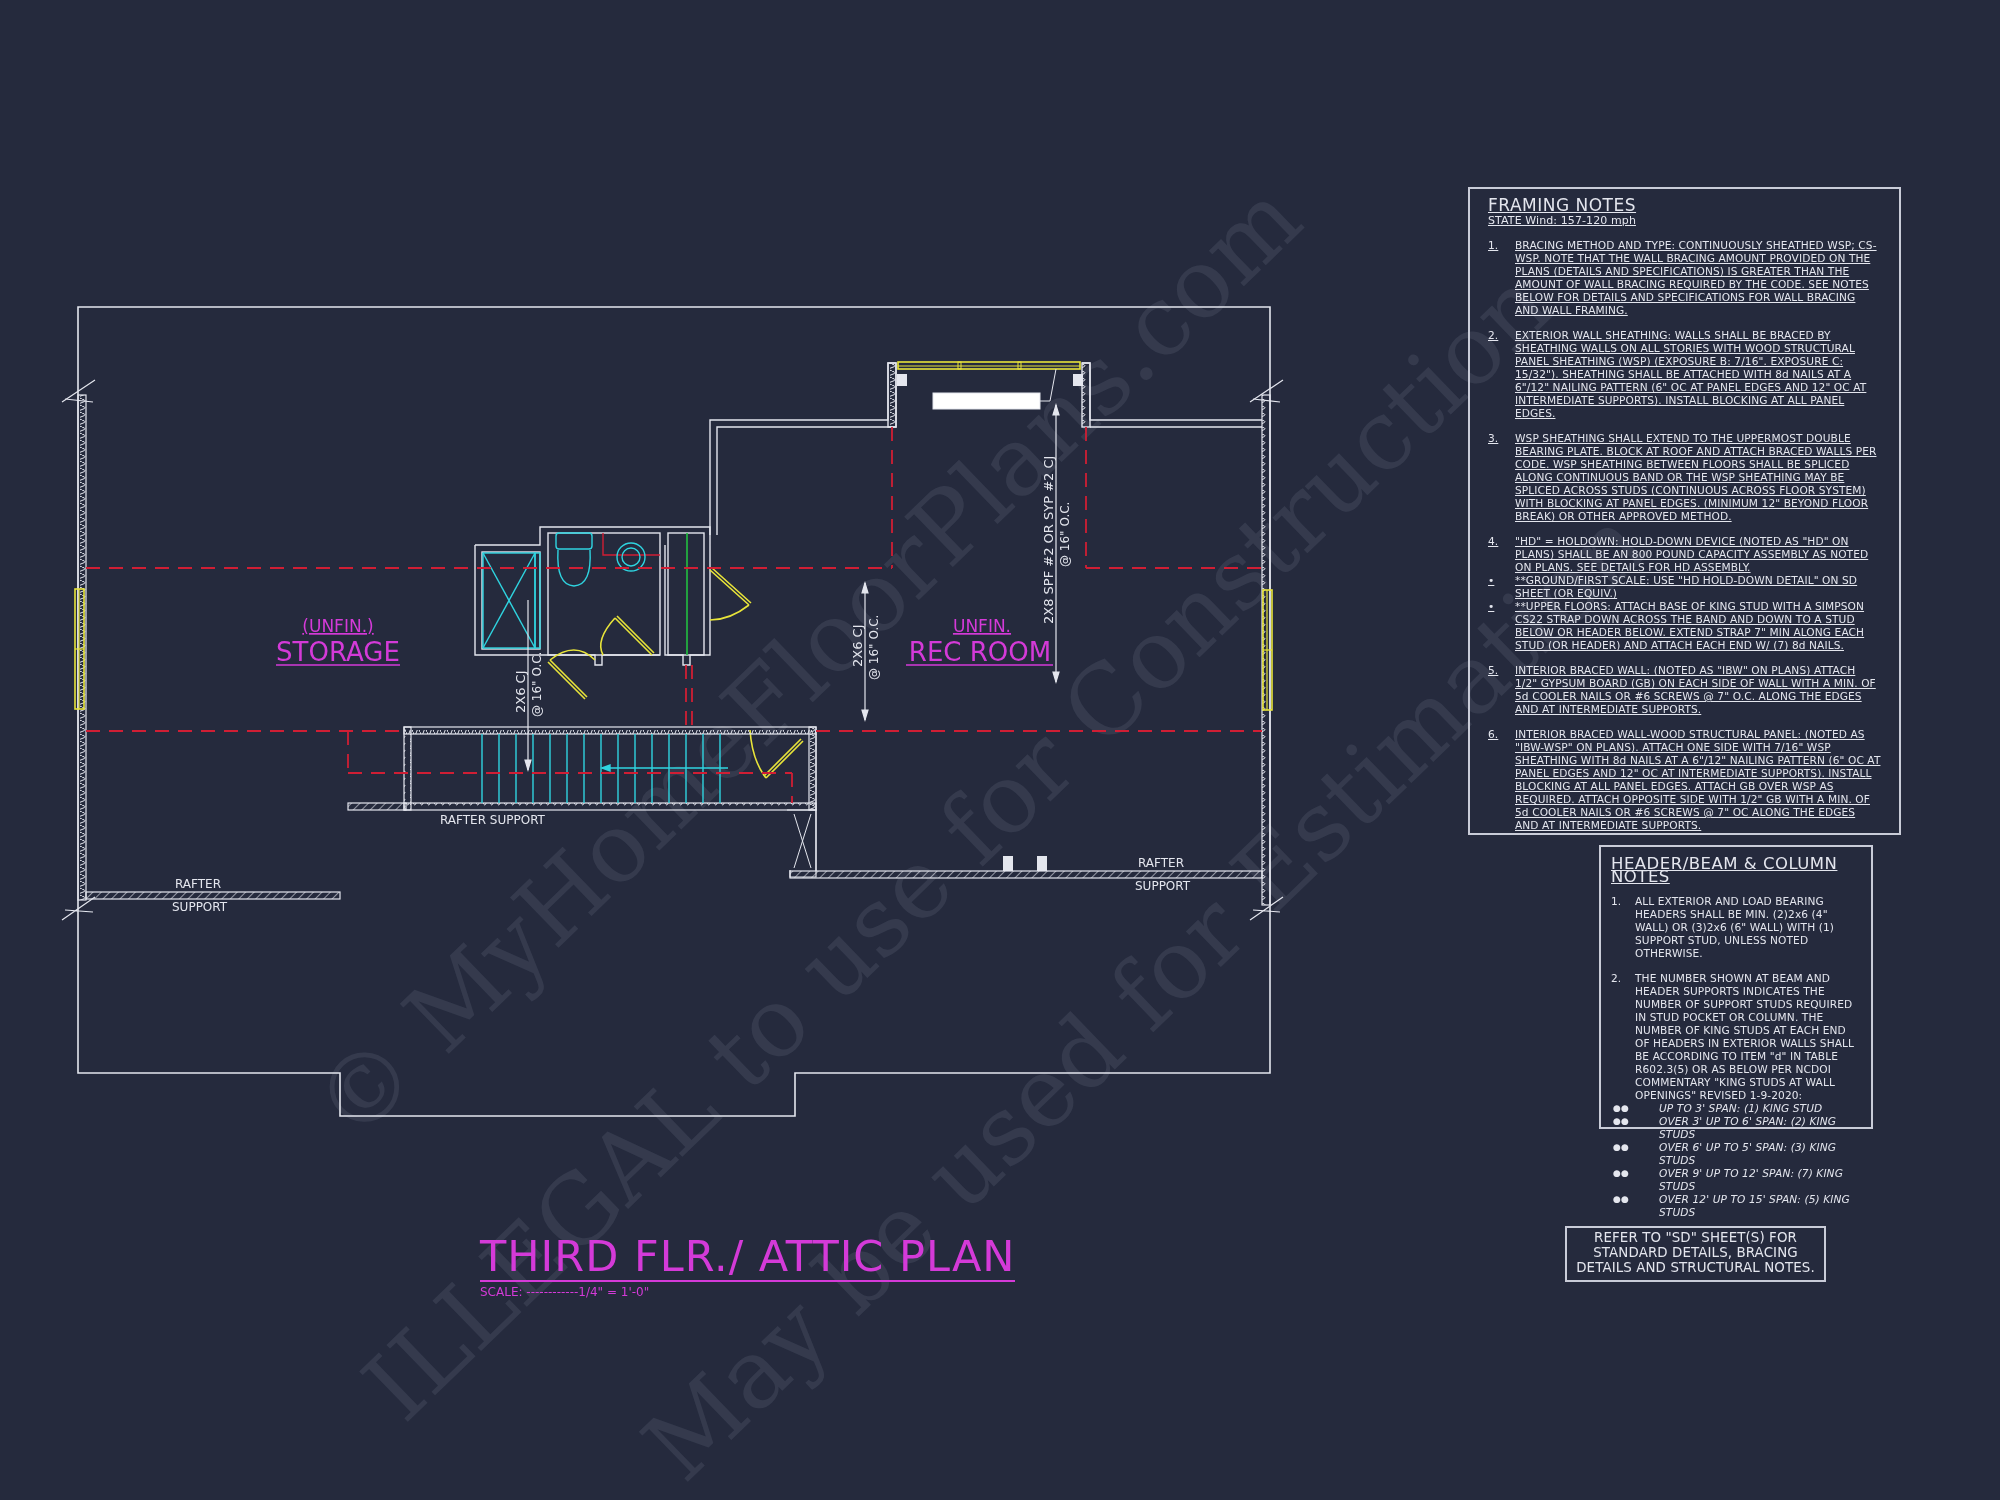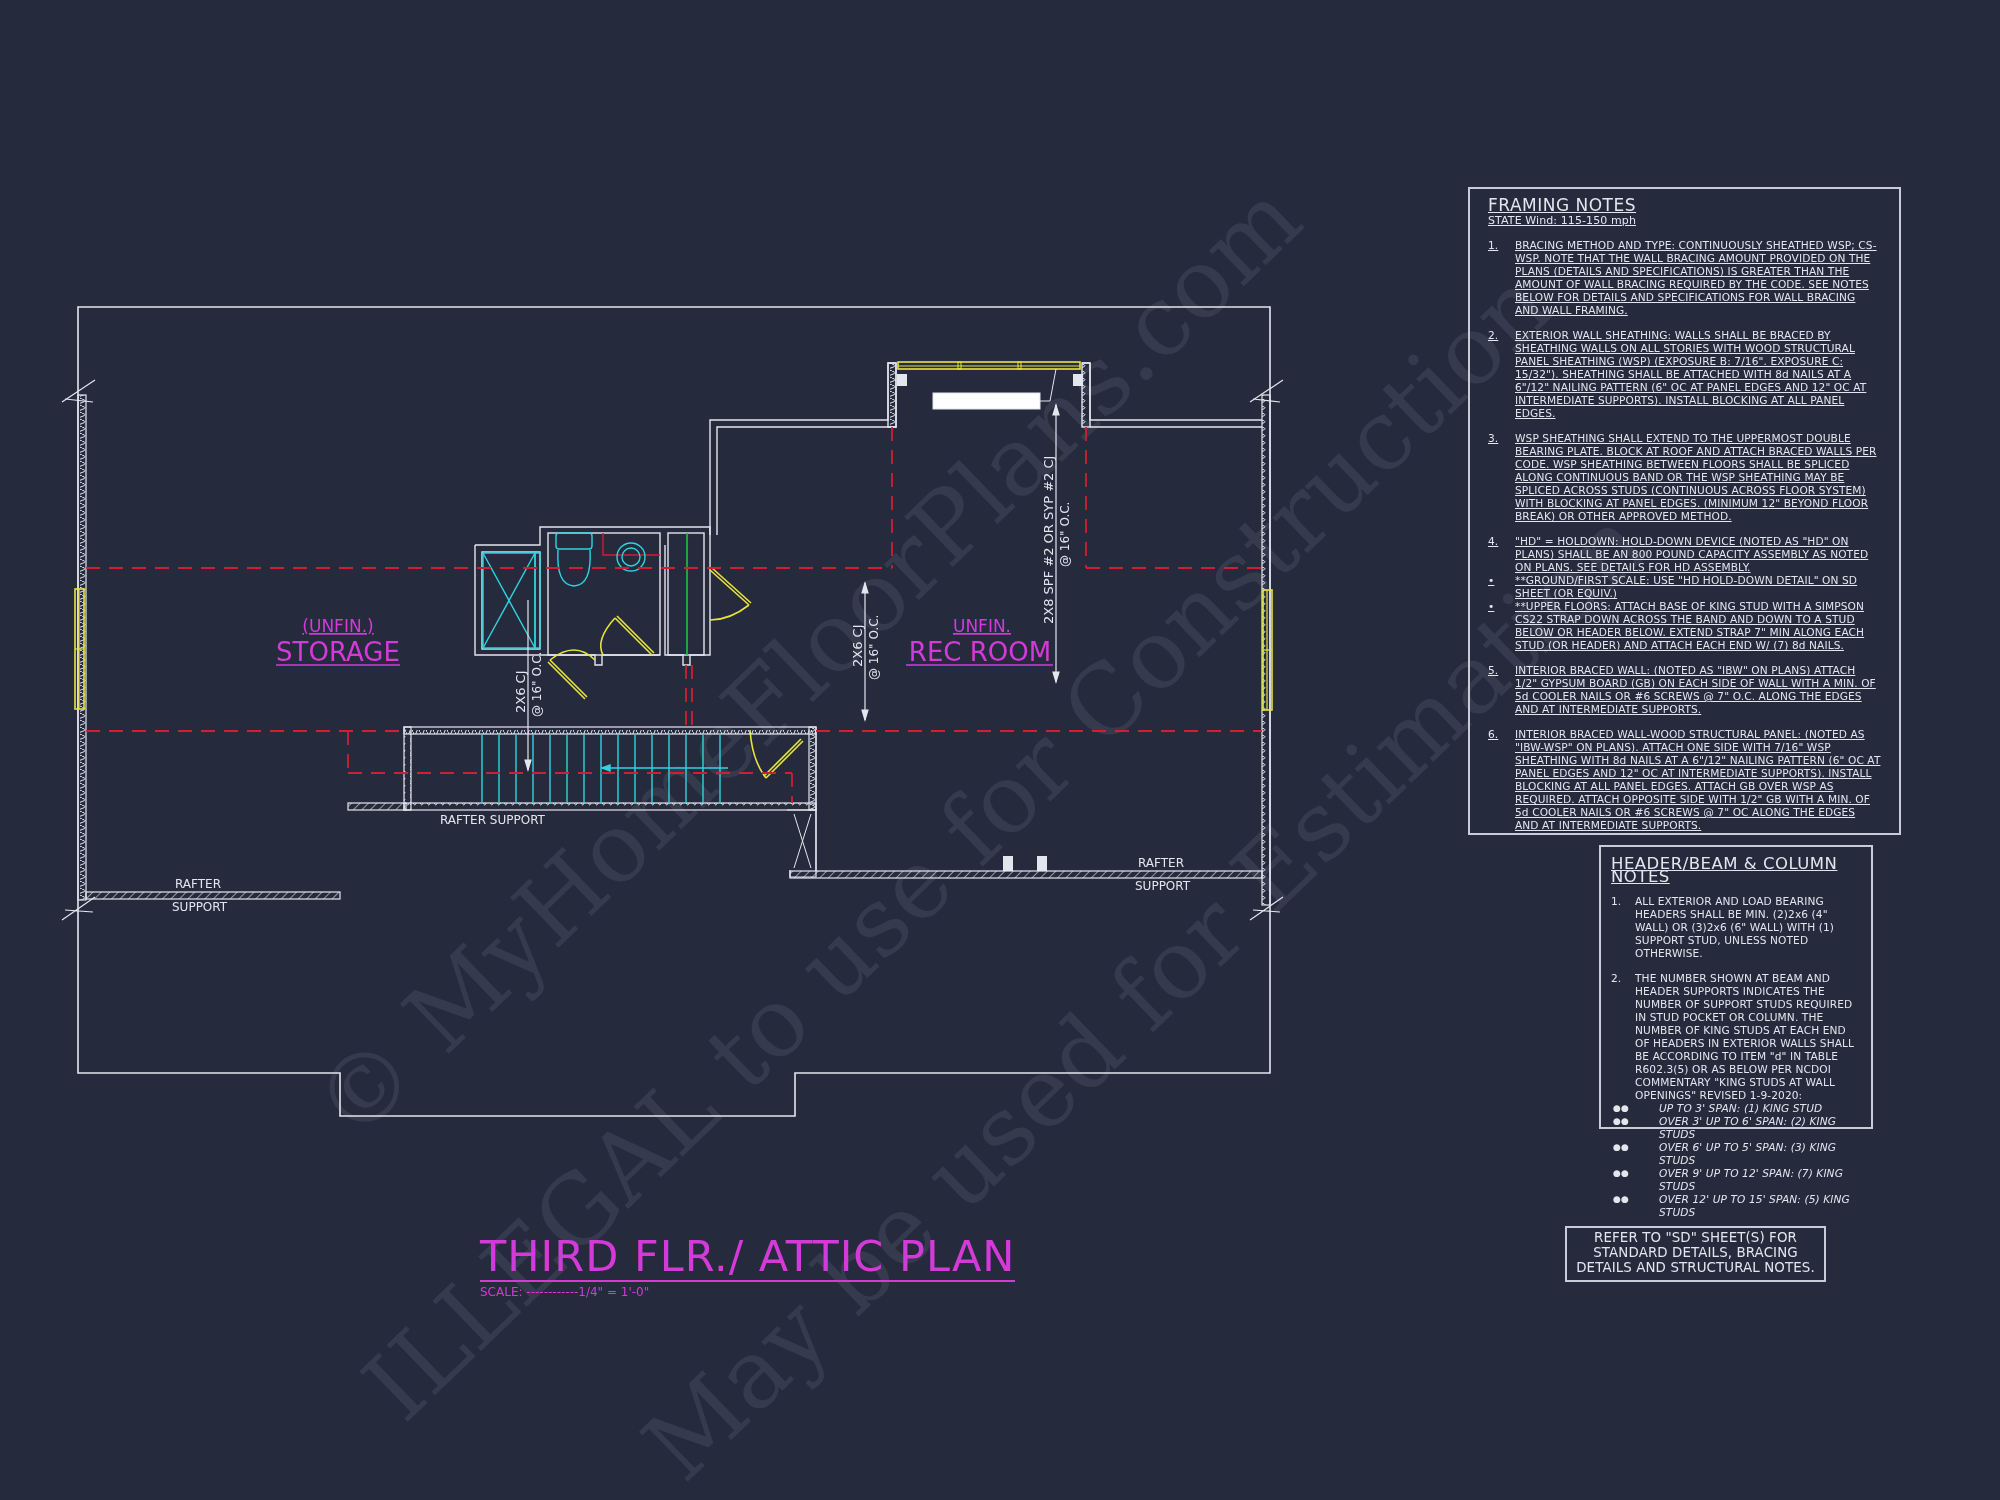--- a/index.html
+++ b/index.html
@@ -220,21 +220,21 @@
     <text class="cad-text" x="1135" y="890" font-size="12">SUPPORT</text>
   </svg>
 
   <div class="title-block">
     <div class="plan-title">THIRD FLR./ ATTIC PLAN</div>
     <div class="plan-scale">SCALE: ------------1/4" = 1'-0"</div>
   </div>
 
   <div class="note-box" id="framing">
     <div class="title">FRAMING NOTES</div>
-    <div class="sub">STATE Wind: 115-150 mph</div>
+    <div class="sub">STATE Wind: 157-120 mph</div>
     <div class="note-item">
       <span class="num">1.</span>
       <span class="txt">BRACING METHOD AND TYPE: CONTINUOUSLY SHEATHED WSP; CS-WSP. NOTE THAT THE WALL BRACING AMOUNT PROVIDED ON THE PLANS (DETAILS AND SPECIFICATIONS) IS GREATER THAN THE AMOUNT OF WALL BRACING REQUIRED BY THE CODE. SEE NOTES BELOW FOR DETAILS AND SPECIFICATIONS FOR WALL BRACING AND WALL FRAMING.</span>
     </div>
     <div class="note-item">
       <span class="num">2.</span>
       <span class="txt">EXTERIOR WALL SHEATHING: WALLS SHALL BE BRACED BY SHEATHING WALLS ON ALL STORIES WITH WOOD STRUCTURAL PANEL SHEATHING (WSP) (EXPOSURE B: 7/16". EXPOSURE C: 15/32"). SHEATHING SHALL BE ATTACHED WITH 8d NAILS AT A 6"/12" NAILING PATTERN (6" OC AT PANEL EDGES AND 12" OC AT INTERMEDIATE SUPPORTS). INSTALL BLOCKING AT ALL PANEL EDGES.</span>
     </div>
     <div class="note-item">
       <span class="num">3.</span>

